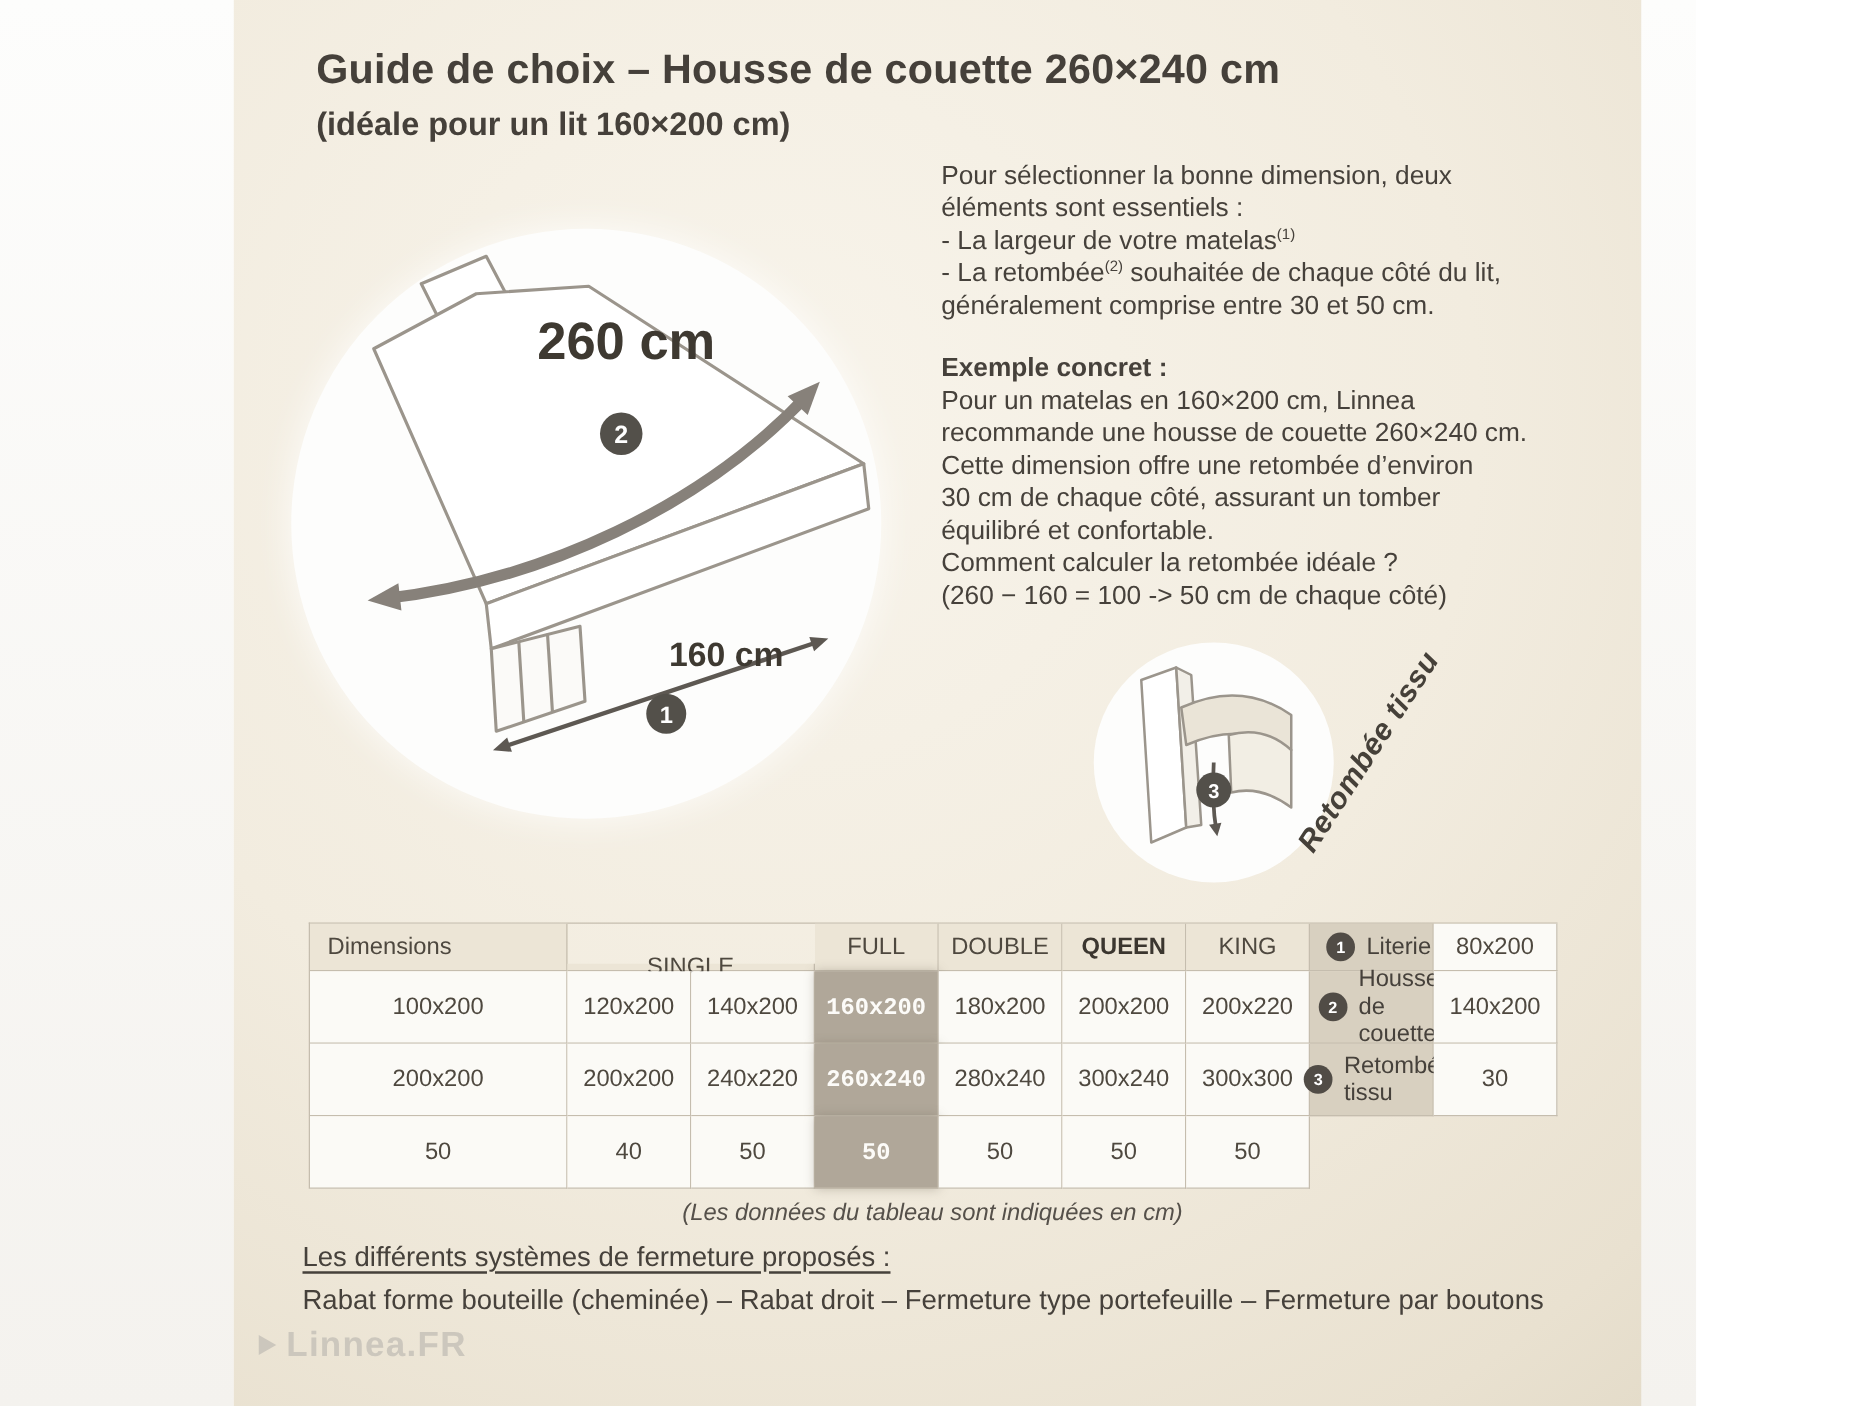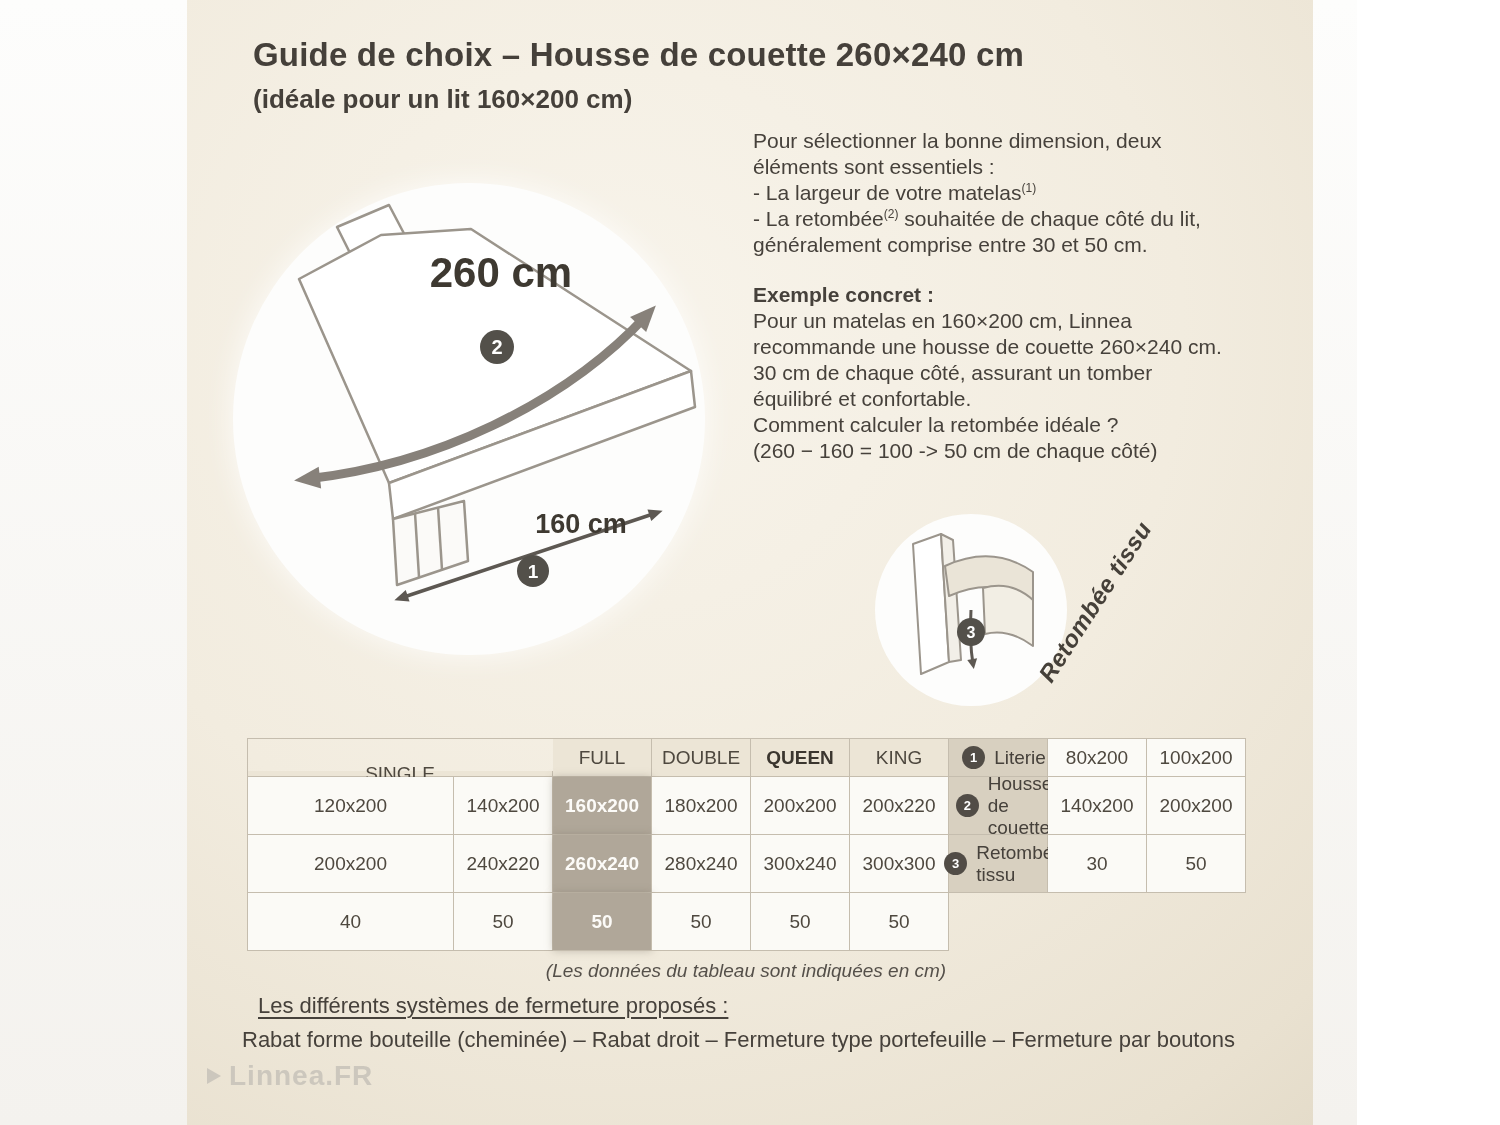--- a/index.html
+++ b/index.html
@@ -41,28 +41,28 @@
     display:grid; grid-template-columns:206px repeat(8, 99px); grid-template-rows:38px 58px 58px 58px;
     border-top:1px solid #c5bdae; border-left:1px solid #c5bdae; font-size:19px;
   }
   .tbl > div { border-right:1px solid #c5bdae; border-bottom:1px solid #c5bdae; display:flex; align-items:center; justify-content:center; }
   .th { background:#ece5d6; color:#4e483f; }
   .th.dim { justify-content:flex-start; padding-left:14px; }
   .th.sp2 { grid-column:span 2;margin-top:32px; }
   .th.q { font-weight:700; color:#3b362f; }
   .lbl { background:#d8d0c0; justify-content:flex-start; padding-left:12px; gap:9px; color:#46413b; }
   .td { background:#fbfaf6; color:#4e483f; }
-  .td.q { background:#b0a799; color:#fcfbf8; font-weight:700; box-shadow:0 0 8px rgba(110,100,85,0.35); }
+  .td.q { background:#b0a799; color:#fcfbf8; font-weight:700; box-shadow:0 0 8px rgba(110,100,85,0.35);font-family:Liberation Mono, monospace; }
   .tbadge {
     width:23px; height:23px; border-radius:50%; background:#514c46; color:#ffffff;
     font-size:13px; font-weight:700; display:flex; align-items:center; justify-content:center; flex:0 0 auto;
   }
 
   .tbl-note { position:absolute; left:60px; top:960px; width:998px; text-align:center; font-size:19px; font-style:italic; color:#55504a; }
-  .closures-head { position:absolute; left:55px; top:993px; font-size:22px; color:#46413b; text-decoration:underline; text-underline-offset:4px;margin-left:16px; }
+  .closures-head { position:absolute; left:55px; top:993px; font-size:22px; color:#46413b; text-decoration:underline; text-underline-offset:4px; }
   .closures-items { position:absolute; left:55px; top:1027px; font-size:22px; color:#46413b;text-align:right; }
 
   .watermark { position:absolute; left:18px; top:1060px; display:flex; align-items:center; gap:6px; color:#ccc7bd; }
   .watermark .wm-text { font-size:28px; font-weight:700; letter-spacing:1px; }
 </style>
 </head>
 <body>
 
 <div class="canvas">
   <div class="band left"></div>
@@ -104,20 +104,21 @@
 
     <div class="copy">
       <div class="line">Pour sélectionner la bonne dimension, deux</div>
       <div class="line">éléments sont essentiels :</div>
       <div class="line"><span>- La largeur de votre matelas</span><sup>(1)</sup></div>
       <div class="line"><span>- La retombée</span><sup>(2)</sup><span> souhaitée de chaque côté du lit,</span></div>
       <div class="line">généralement comprise entre 30 et 50 cm.</div>
       <div class="line ex-head">Exemple concret :</div>
       <div class="line">Pour un matelas en 160×200 cm, Linnea</div>
       <div class="line">recommande une housse de couette 260×240 cm.</div>
+      <div class="line">Cette dimension offre une retombée d’environ</div>
       <div class="line">30 cm de chaque côté, assurant un tomber</div>
       <div class="line">équilibré et confortable.</div>
       <div class="line">Comment calculer la retombée idéale ?</div>
       <div class="line">(260 − 160 = 100  -&gt; 50 cm de chaque côté)</div>
     </div>
 
     <div class="circle-small">
       <svg width="192" height="192" viewBox="0 0 192 192">
         <defs>
           <marker id="tinyArrow" markerUnits="userSpaceOnUse" markerWidth="14" markerHeight="14" refX="7" refY="7" orient="auto">
@@ -131,20 +132,21 @@
           <path d="M108,74 Q136,66 158,86 L158,132 Q134,114 110,120 Z" fill="#f2eee4"></path>
         </g>
         <path d="M 96,96 C 95,114 95,132 98,150" fill="none" stroke="#5d5852" stroke-width="3" marker-end="url(#tinyArrow)"></path>
         <circle cx="96" cy="118" r="14" fill="#53504a"></circle>
         <text x="96" y="124" font-size="16" font-weight="700" fill="#ffffff" text-anchor="middle" font-family="Liberation Sans, sans-serif">3</text>
       </svg>
     </div>
     <div class="drop-label">Retombée tissu</div>
 
     <div class="tbl">
+      <div class="th dim">Dimensions</div>
       <div class="th sp2">SINGLE</div>
       <div class="th">FULL</div>
       <div class="th">DOUBLE</div>
       <div class="th q">QUEEN</div>
       <div class="th">KING</div>
 
       <div class="lbl">
         <span class="tbadge">1</span>
         <span>Literie</span>
       </div>

